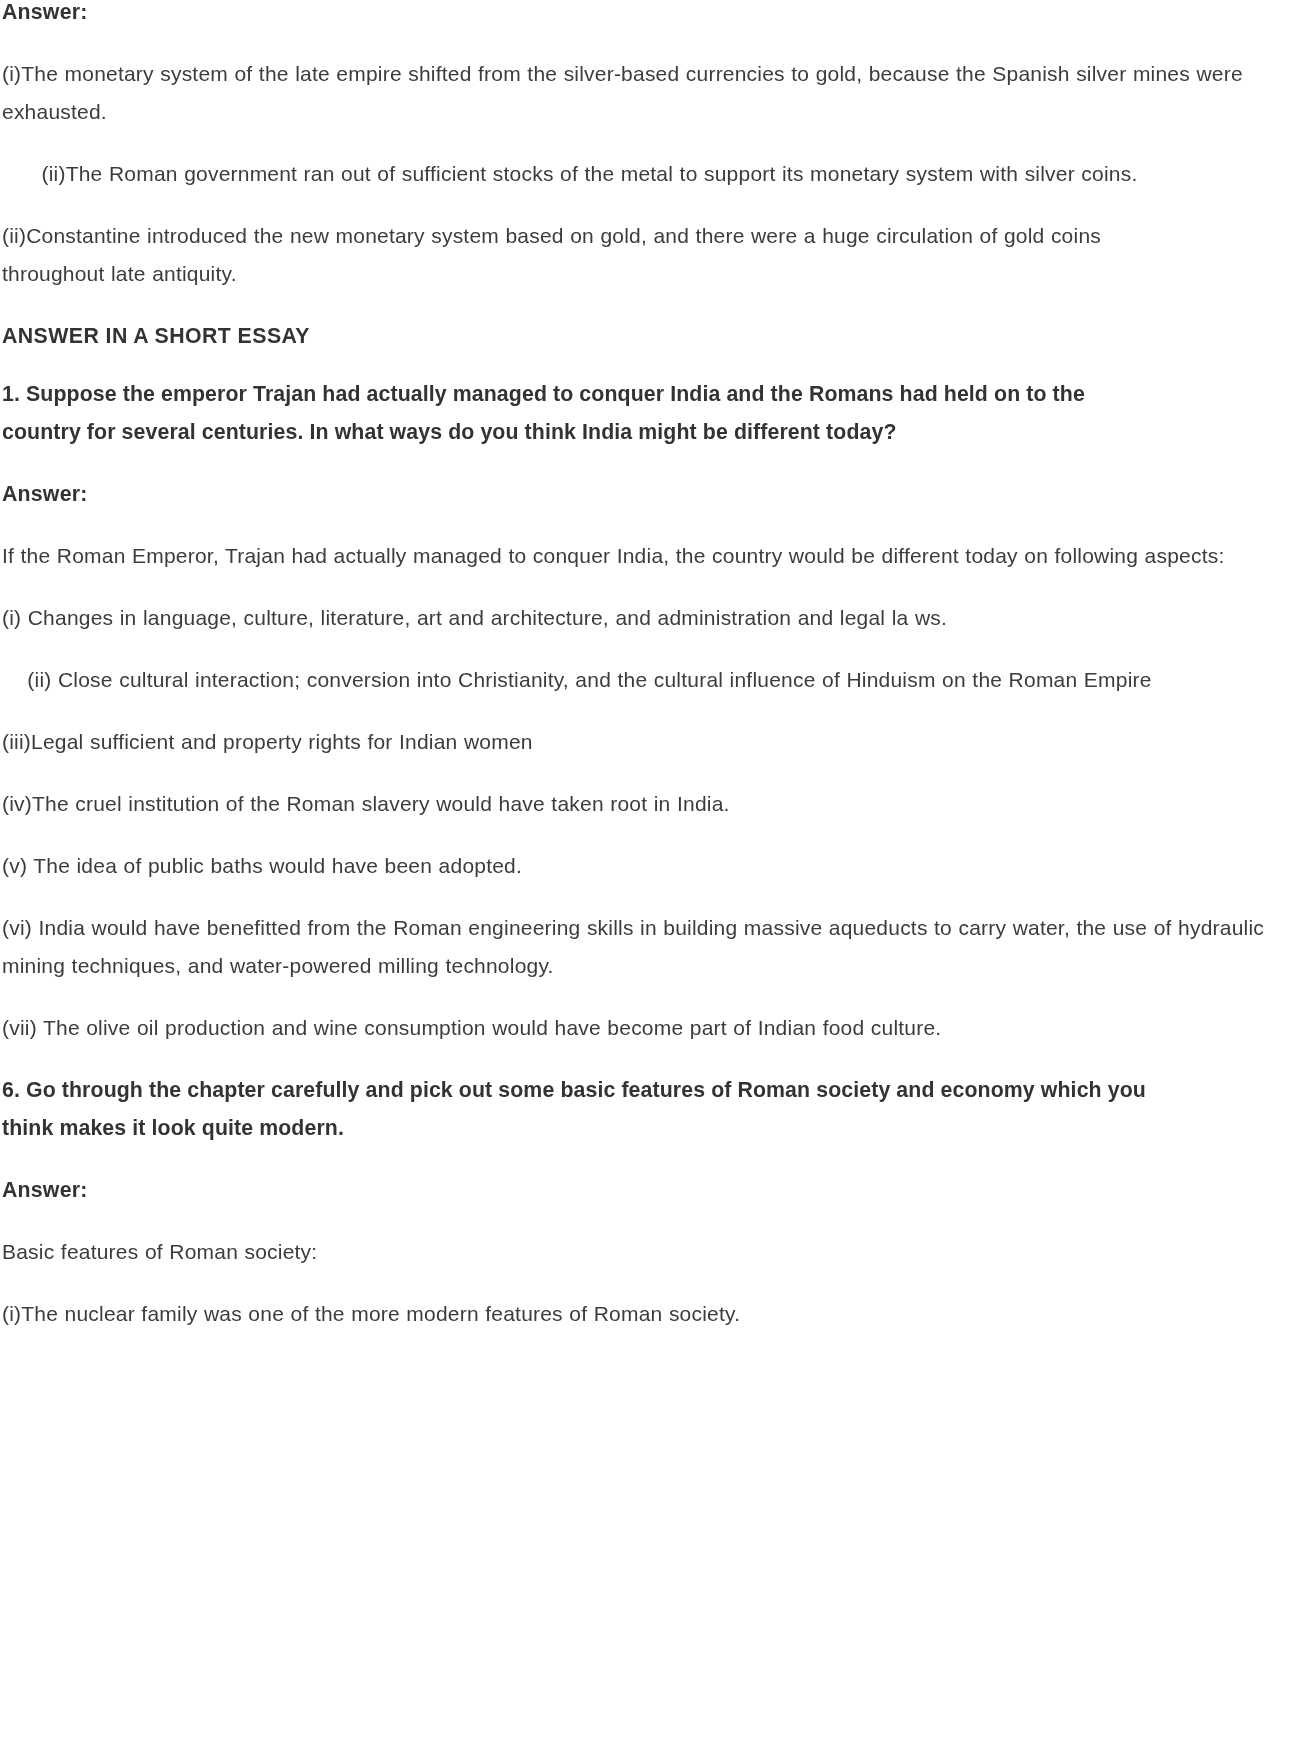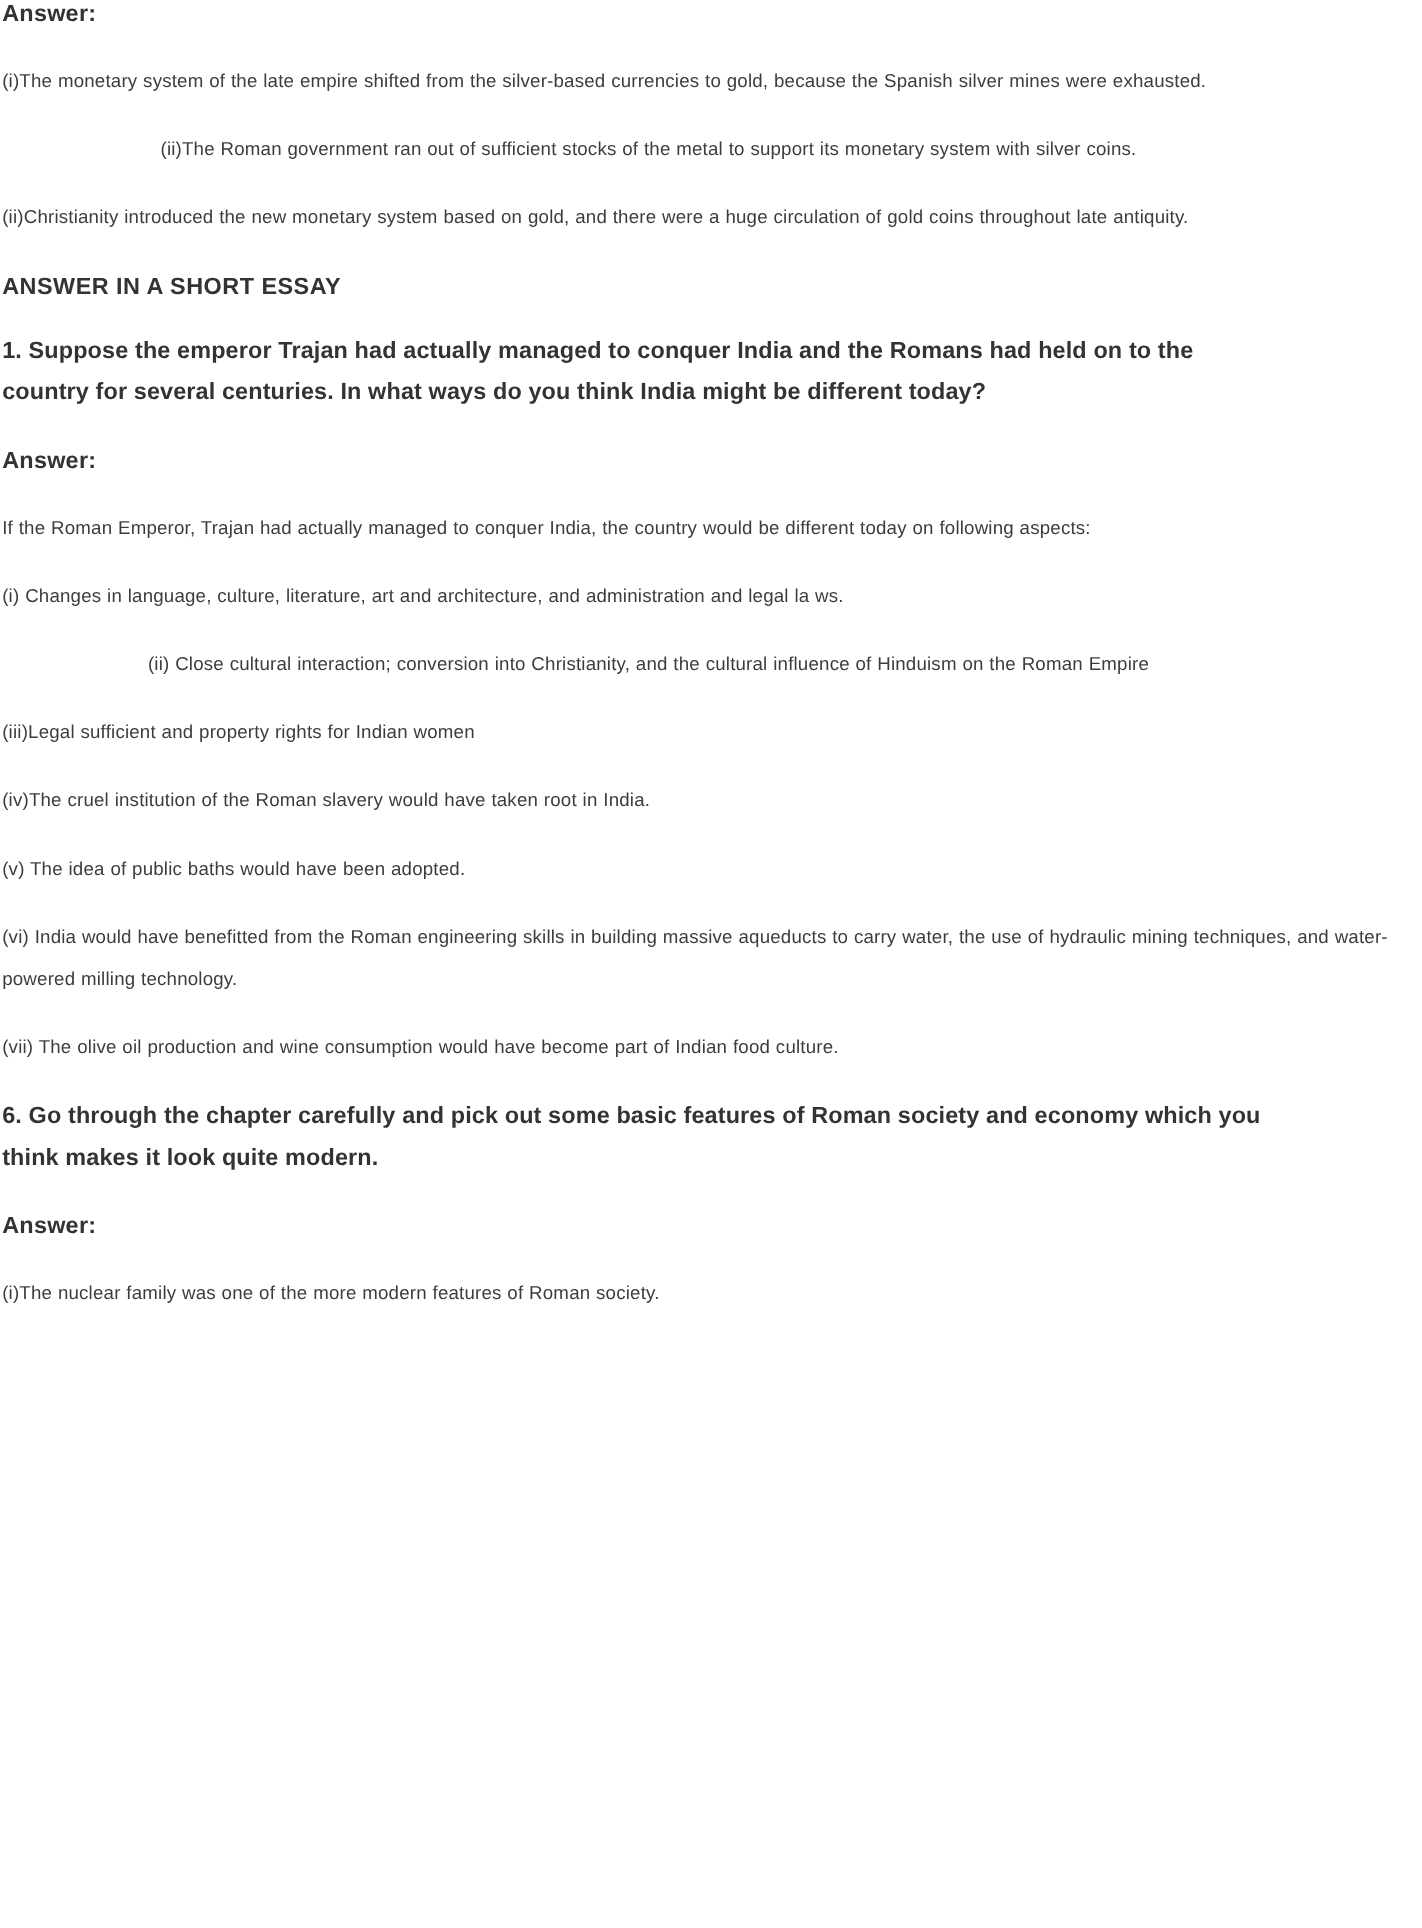--- a/index.html
+++ b/index.html
@@ -25,21 +25,21 @@
   .doc {
     position: relative;
     top: -7px;
     width: 1291px;
   }
   p {
     margin: 0 0 0 0;
     padding: 0;
   }
   .para {
-    font-size: 17px;
+    font-size: 21px;
     line-height: 38px;
     letter-spacing: 0.01em;
     color: #3c3c3c;
     font-weight: 400;
     margin-bottom: 24px;
     word-spacing: 0.02em;
   }
   .heading {
     font-size: 21.3px;
     line-height: 38px;
@@ -76,21 +76,21 @@
 
 <div class="page">
   <div class="doc">
 
     <p class="heading">Answer:</p>
 
     <p class="para w-wide">(i)The monetary system of the late empire shifted from the silver-based currencies to gold, because the Spanish silver mines were exhausted.</p>
 
     <p class="para w-narrow">(ii)The Roman government ran out of sufficient stocks of the metal to support its monetary system with silver coins.</p>
 
-    <p class="para w-mid">(ii)Christianity introduced the new monetary system based on gold, and there were a huge circulation of gold coins throughout late antiquity.</p>
+    <p class="para w-mid">(ii)Constantine introduced the new monetary system based on gold, and there were a huge circulation of gold coins throughout late antiquity.</p>
 
     <p class="section-heading">ANSWER IN A SHORT ESSAY</p>
 
     <p class="qheading w-q5">1. Suppose the emperor Trajan had actually managed to conquer India and the Romans had held on to the country for several centuries. In what ways do you think India might be different today?</p>
 
     <p class="heading">Answer:</p>
 
     <p class="para w-wide">If the Roman Emperor, Trajan had actually managed to conquer India, the country would be different today on following aspects:</p>
 
     <p class="para w-wide">(i) Changes in language, culture, literature, art and architecture, and administration and legal la ws.</p>
@@ -104,17 +104,18 @@
     <p class="para w-wide">(v) The idea of public baths would have been adopted.</p>
 
     <p class="para w-wide">(vi) India would have benefitted from the Roman engineering skills in building massive aqueducts to carry water, the use of hydraulic mining techniques, and water-powered milling technology.</p>
 
     <p class="para w-wide">(vii) The olive oil production and wine consumption would have become part of Indian food culture.</p>
 
     <p class="qheading w-q6">6. Go through the chapter carefully and pick out some basic features of Roman society and economy which you think makes it look quite modern.</p>
 
     <p class="heading">Answer:</p>
 
+    <p class="para w-wide">Basic features of Roman society:</p>
 
     <p class="para w-wide">(i)The nuclear family was one of the more modern features of Roman society.</p>
 
   </div>
 </div>
 
 </body></html>

